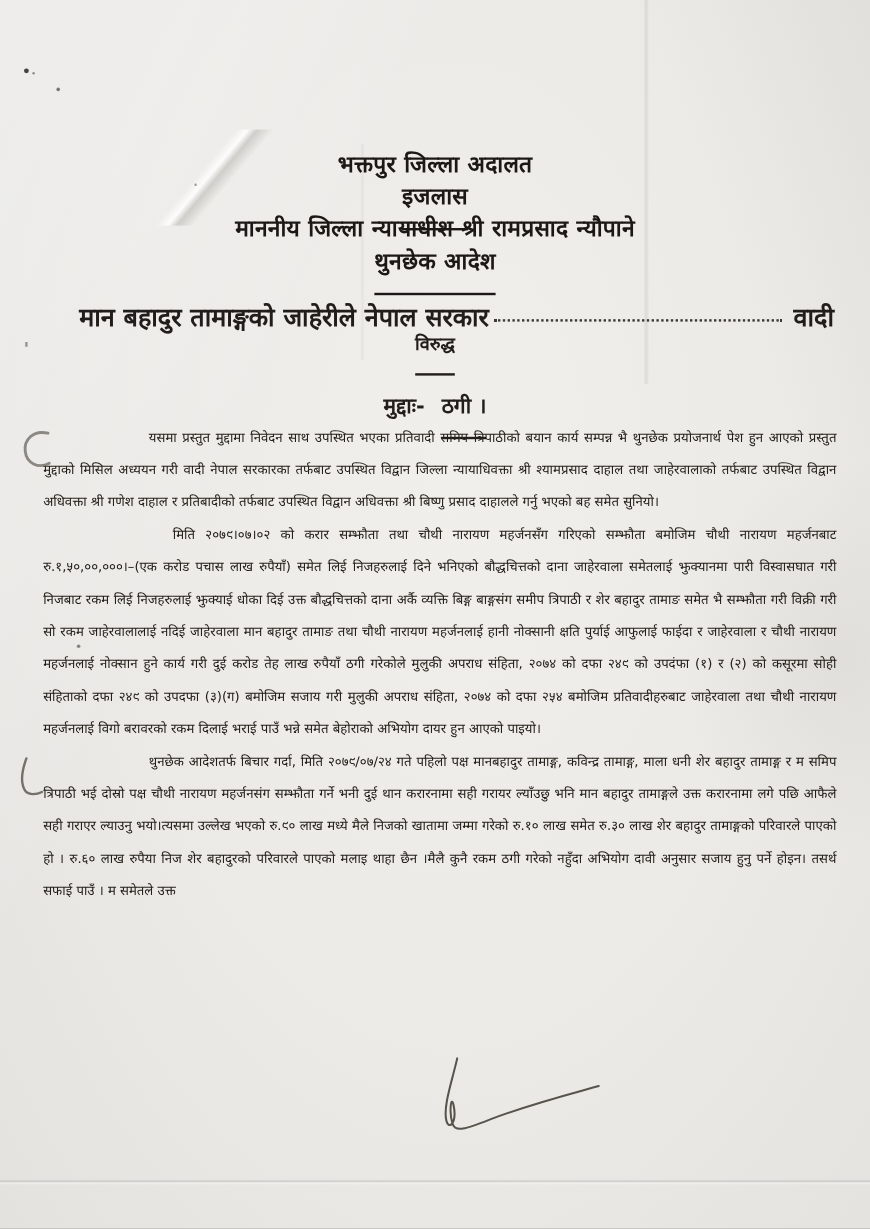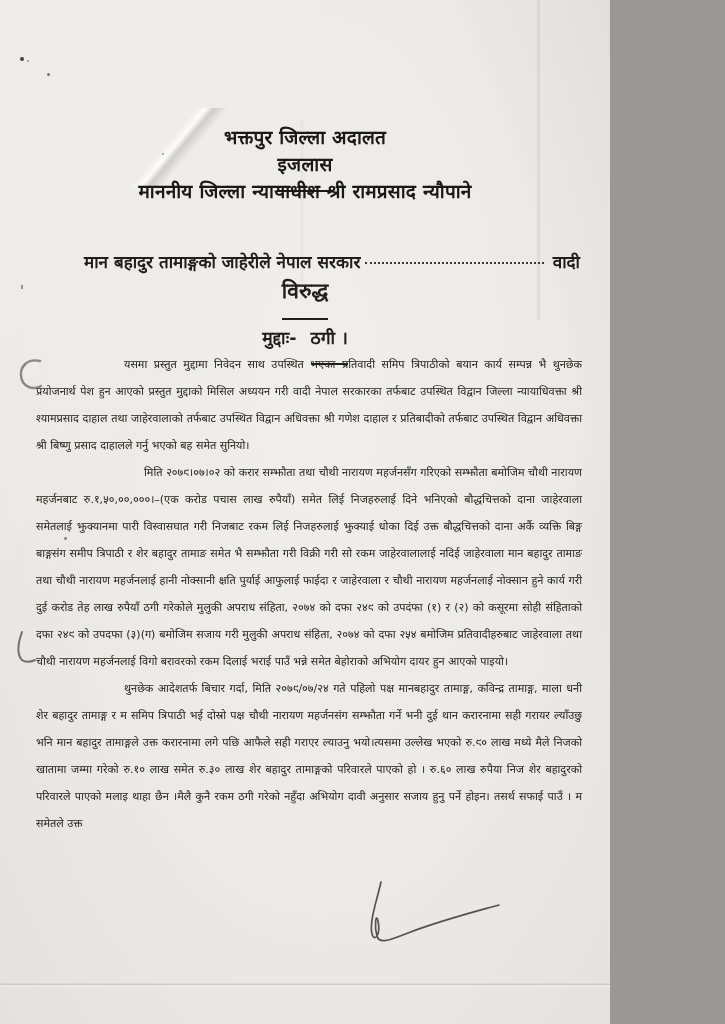--- a/index.html
+++ b/index.html
@@ -2,21 +2,21 @@
 <html lang="ne"><head>
 <meta charset="utf-8">
 <style>
   html, body {
     margin: 0;
     padding: 0;
     background: #9a9894;
   }
   .paper {
     position: relative;
-    width: 610px;
+    width: 725px;
     height: 1024px;
     margin: 0;
     overflow: hidden;
     color: #211e1b;
     font-family: "DejaVu Sans", sans-serif;
     background:
       linear-gradient(115deg, rgba(255,255,255,.30) 0%, rgba(255,255,255,0) 32%),
       linear-gradient(250deg, rgba(208,205,199,.25) 0%, rgba(208,205,199,0) 18%),
       radial-gradient(ellipse at 52% 38%, #f0efec 0%, #ebeae7 55%, #e3e2df 100%);
   }
@@ -68,25 +68,25 @@
   }
   .heading .hline { margin: 0 0 1px 0; }
   .underlined {
     border-bottom: 2px solid currentColor;
     padding-bottom: 15px;
   }
 
   
   .party-line {
     position: absolute;
-    left: 38px; right: 30px;
+    left: 20px; right: 30px;
     display: flex;
     align-items: baseline;
     font-weight: 700;
-    font-size: 17px;
+    font-size: 21px;
     color: #201d1a;
     white-space: nowrap;
     justify-content: flex-end;
   }
   .party-line-1 { top: 250px; padding-left: 46px; }
   .party-line-2 { top: 301px; }
   .leader {
     flex: 1 1 auto;
     min-width: 40px;
     border-bottom: 2.6px dotted #3e3a34;
@@ -94,21 +94,21 @@
     transform: translateY(-4px);
   }
   .role-gap { margin-left: 4px; }
   .defendant-count { margin-right: 12px; }
 
   .versus-line {
     position: absolute;
     top: 276px; left: 0; width: 100%;
     text-align: center;
     font-weight: 700;
-    font-size: 21px;
+    font-size: 15px;
   }
   .case-subject-line {
     position: absolute;
     top: 325px; left: 0; width: 100%;
     text-align: center;
     font-weight: 700;
     font-size: 17.5px;
   }
   .case-subject-line .prefix { margin-right: 8px; }
 
@@ -153,20 +153,23 @@
   <div class="heading">
     <div class="hline">
       <span>भक्तपुर जिल्ला अदालत</span>
     </div>
     <div class="hline">
       <span class="underlined">इजलास</span>
     </div>
     <div class="hline">
       <span>माननीय जिल्ला न्यायाधीश श्री रामप्रसाद न्यौपाने</span>
     </div>
+    <div class="hline">
+      <span class="underlined">थुनछेक आदेश</span>
+    </div>
   </div>
 
   <div class="party-line party-line-1">
     <span>मान बहादुर तामाङ्गको जाहेरीले नेपाल सरकार</span>
     <span class="leader"></span>
     <span class="role-gap">वादी</span>
   </div>
 
   <div class="versus-line">
     <span class="underlined">विरुद्ध</span>

